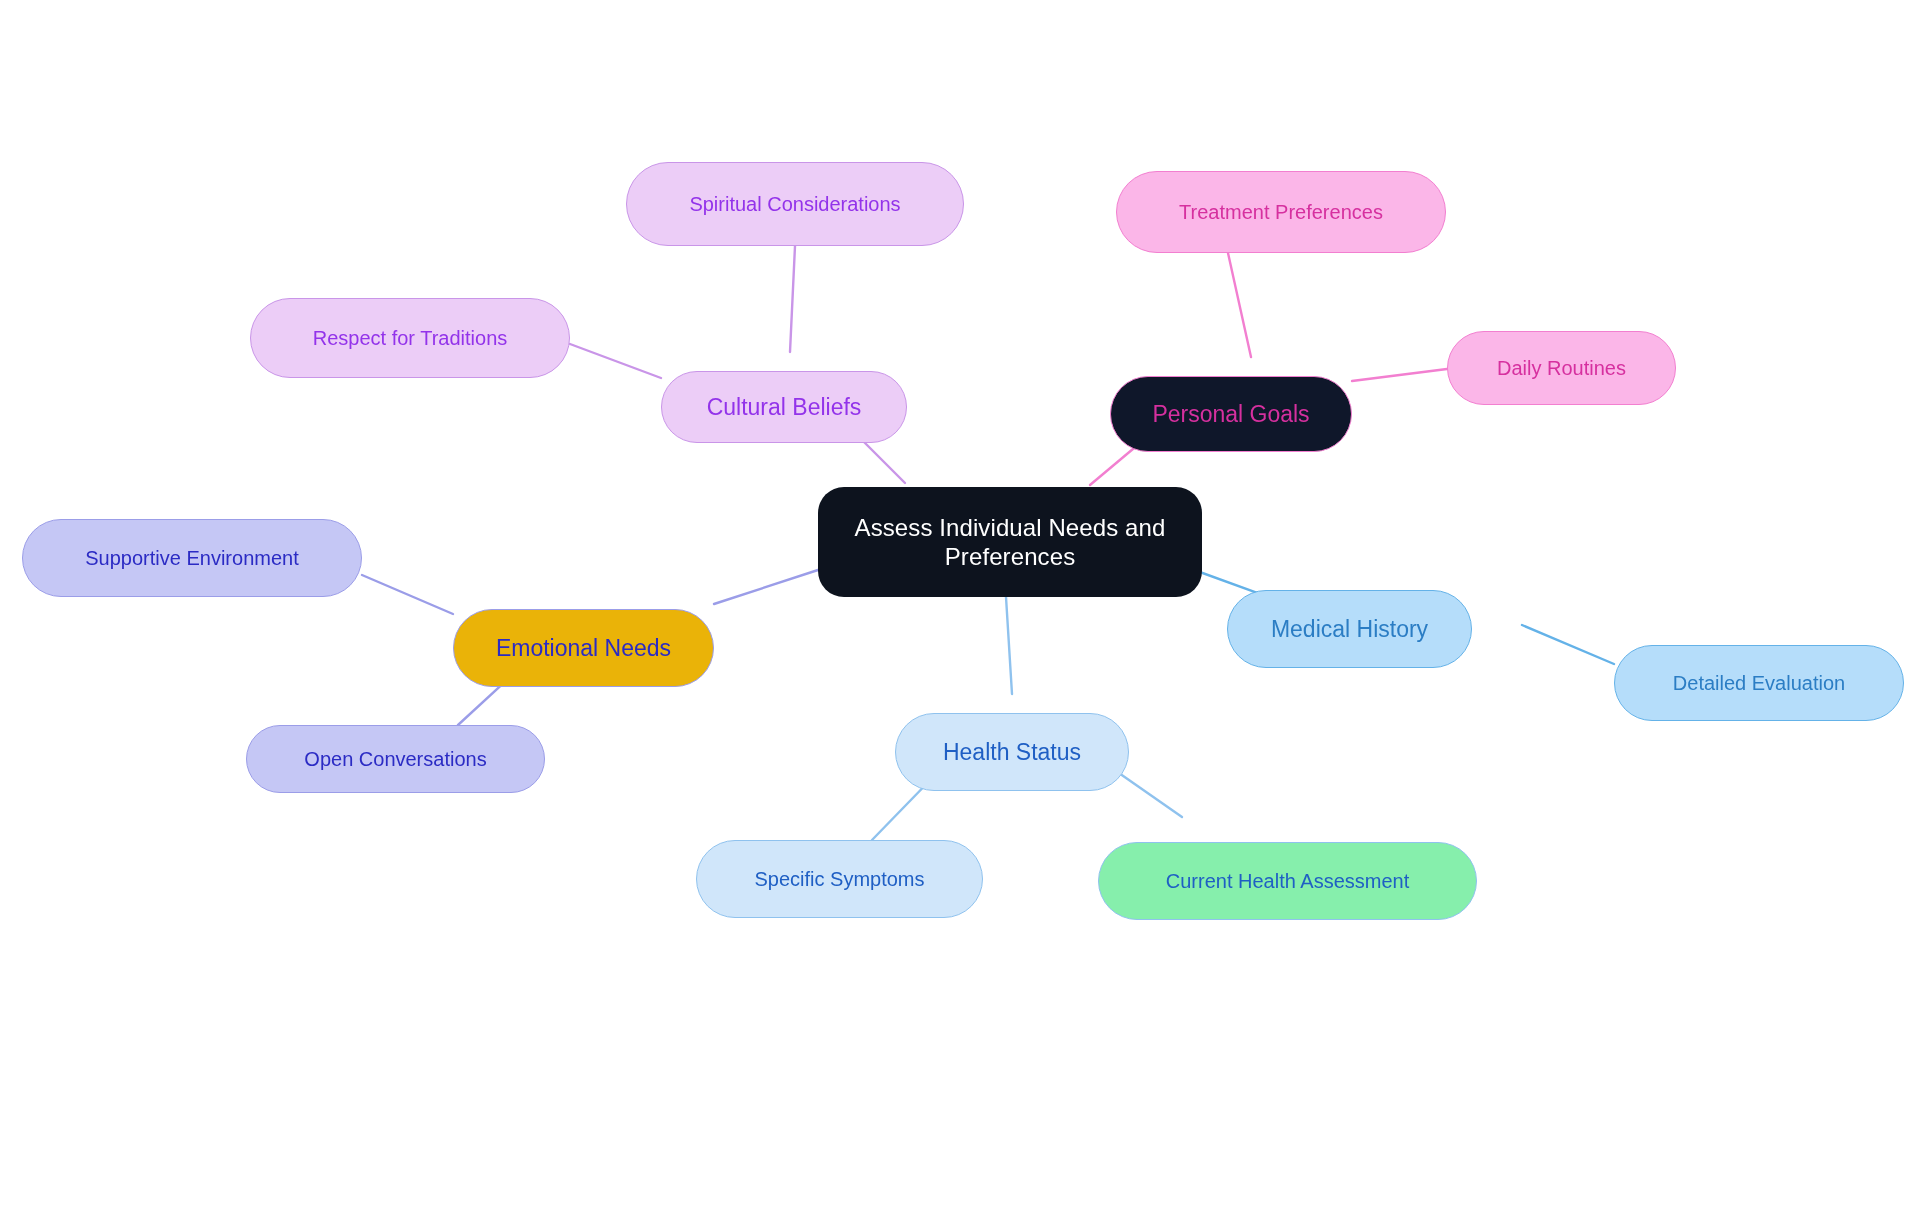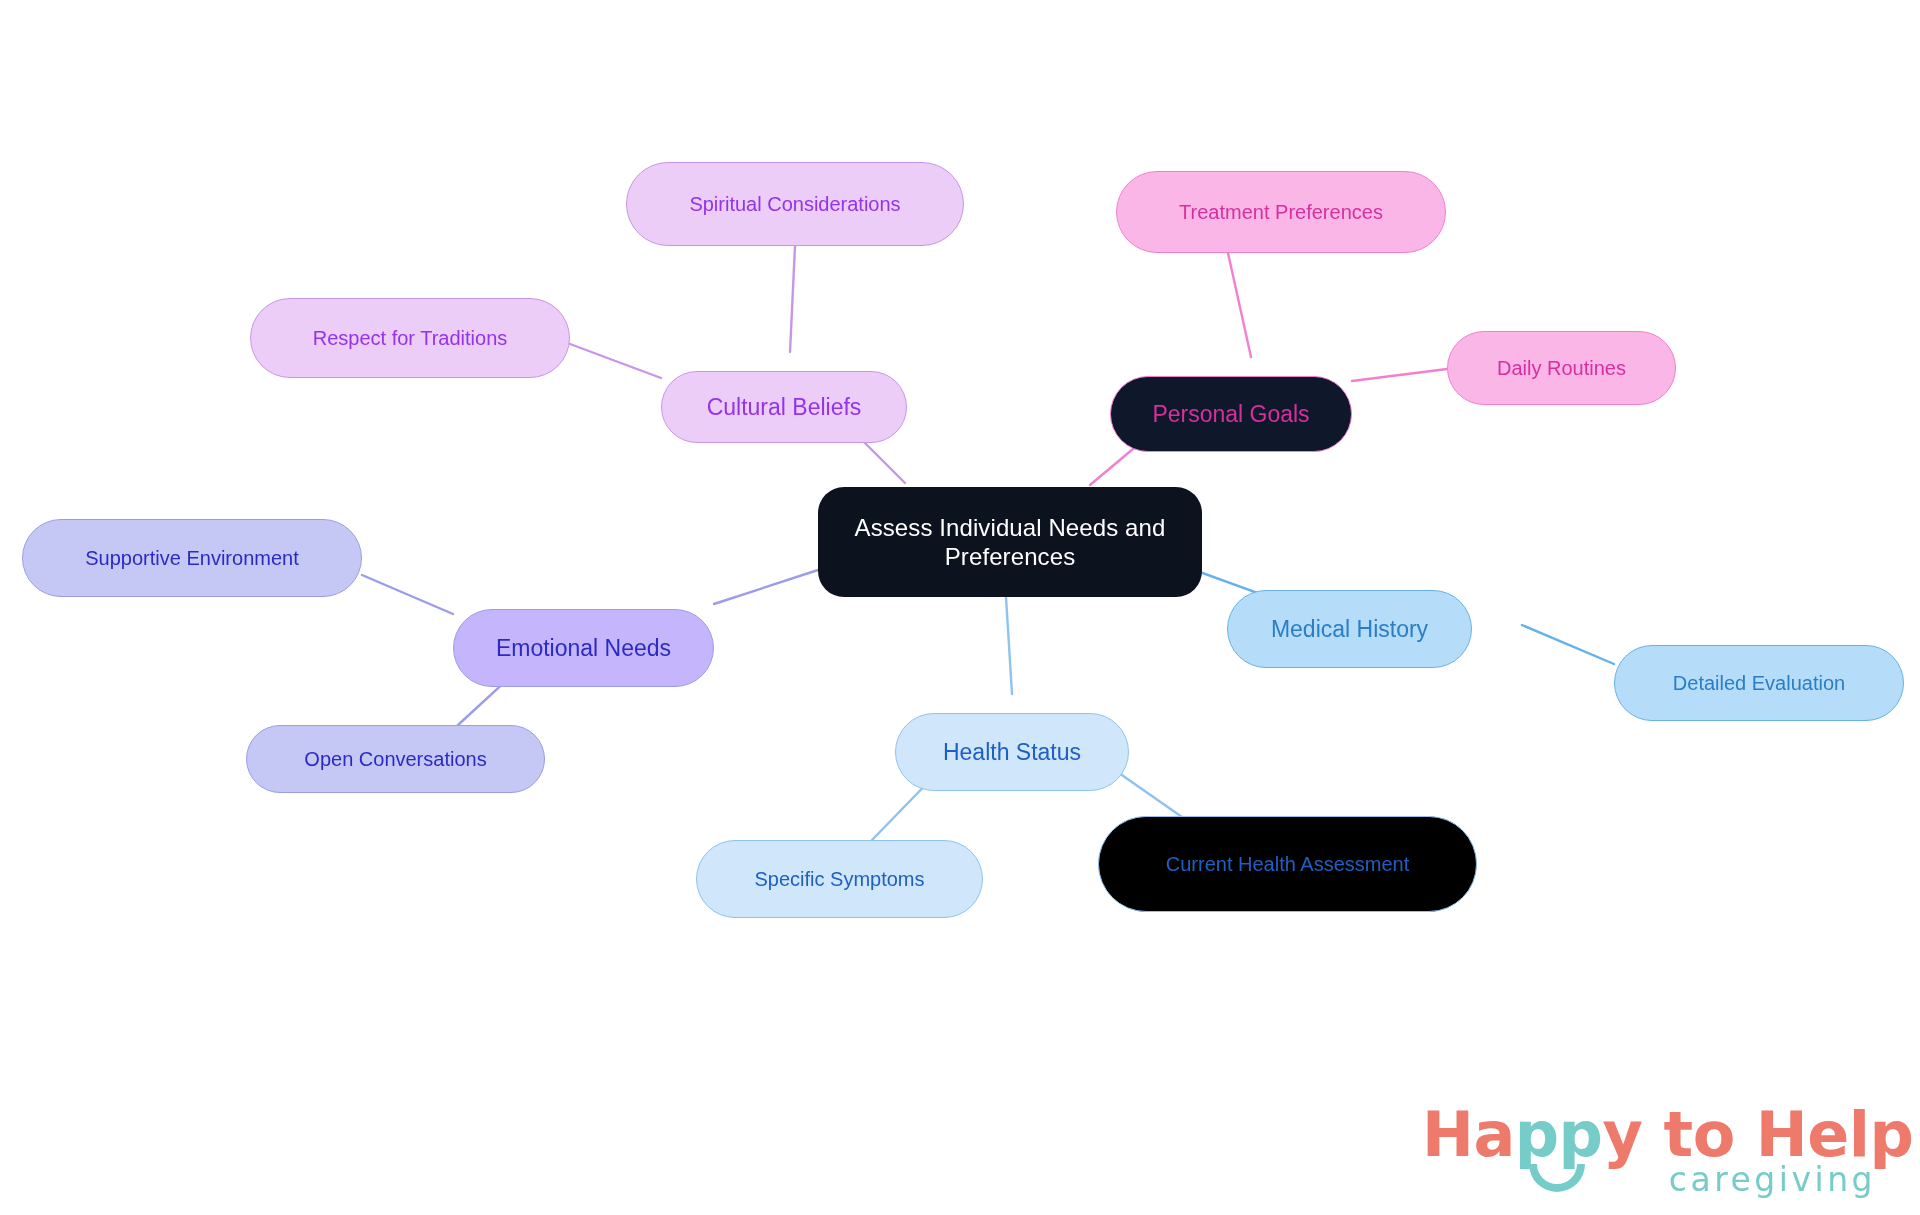--- a/index.html
+++ b/index.html
@@ -114,24 +114,19 @@
       <div class="node lvl1" style="left: 661px; top: 352px; width: 246px; height: 72px; background: rgb(236, 205, 247); color: rgb(147, 51, 234); border-color: rgb(201, 149, 232);"><span>Cultural Beliefs</span></div>
       <div class="node lvl2" style="left: 626px; top: 162px; width: 338px; height: 84px; background: rgb(236, 205, 247); color: rgb(147, 51, 234); border-color: rgb(201, 149, 232);"><span>Spiritual Considerations</span></div>
       <div class="node lvl2" style="left: 250px; top: 298px; width: 320px; height: 80px; background: rgb(236, 205, 247); color: rgb(147, 51, 234); border-color: rgb(201, 149, 232);"><span>Respect for Traditions</span></div>
       <div class="node lvl1" style="left: 1110px; top: 357px; width: 242px; height: 76px; background: #0f172a; color: rgb(214, 48, 159); border-color: rgb(242, 127, 208);"><span>Personal Goals</span></div>
       <div class="node lvl2" style="left: 1116px; top: 171px; width: 330px; height: 82px; background: rgb(251, 182, 232); color: rgb(214, 48, 159); border-color: rgb(242, 127, 208);"><span>Treatment Preferences</span></div>
       <div class="node lvl2" style="left: 1447px; top: 331px; width: 229px; height: 74px; background: rgb(251, 182, 232); color: rgb(214, 48, 159); border-color: rgb(242, 127, 208);"><span>Daily Routines</span></div>
       <div class="node lvl1" style="left: 1227px; top: 571px; width: 245px; height: 78px; background: rgb(181, 221, 250); color: rgb(43, 125, 196); border-color: rgb(100, 178, 232);"><span>Medical History</span></div>
       <div class="node lvl2" style="left: 1614px; top: 645px; width: 290px; height: 76px; background: rgb(181, 221, 250); color: rgb(43, 125, 196); border-color: rgb(100, 178, 232);"><span>Detailed Evaluation</span></div>
       <div class="node lvl1" style="left: 895px; top: 694px; width: 234px; height: 78px; background: rgb(208, 230, 250); color: rgb(31, 95, 196); border-color: rgb(143, 194, 238);"><span>Health Status</span></div>
       <div class="node lvl2" style="left: 696px; top: 840px; width: 287px; height: 78px; background: rgb(208, 230, 250); color: rgb(31, 95, 196); border-color: rgb(143, 194, 238);"><span>Specific Symptoms</span></div>
-      <div class="node lvl2" style="left: 1098px; top: 816px; width: 379px; height: 96px; background: #000000; color: rgb(31, 95, 196); border-color: rgb(143, 194, 238);"><span>Current Health Assessment</span></div>
-      <div class="node lvl1" style="left: 453px; top: 590px; width: 261px; height: 78px; background: #c4b5fd; color: rgb(43, 43, 196); border-color: rgb(155, 157, 232);"><span>Emotional Needs</span></div>
+      <div class="node lvl2" style="left: 1098px; top: 842px; width: 379px; height: 78px; background: #86efac; color: rgb(31, 95, 196); border-color: rgb(143, 194, 238);"><span>Current Health Assessment</span></div>
+      <div class="node lvl1" style="left: 453px; top: 590px; width: 261px; height: 78px; background: #eab308; color: rgb(43, 43, 196); border-color: rgb(155, 157, 232);"><span>Emotional Needs</span></div>
       <div class="node lvl2" style="left: 22px; top: 519px; width: 340px; height: 78px; background: rgb(197, 199, 245); color: rgb(43, 43, 196); border-color: rgb(155, 157, 232);"><span>Supportive Environment</span></div>
       <div class="node lvl2" style="left: 246px; top: 725px; width: 299px; height: 68px; background: rgb(197, 199, 245); color: rgb(43, 43, 196); border-color: rgb(155, 157, 232);"><span>Open Conversations</span></div>
     </div>
 
-  <div id="logo">
-    <div class="wordmark"><span style="color: rgb(238, 122, 107);">Ha</span><span style="color: rgb(118, 204, 200);">pp</span><span style="color: rgb(238, 122, 107);">y</span><span style="color: rgb(238, 122, 107);"> to Help</span></div>
-    <div class="smile" style="border-color: transparent rgb(118, 204, 200) rgb(118, 204, 200);"></div>
-    <div class="sub" style="color: rgb(118, 204, 200);">caregiving</div>
-  </div>
 </div>
 
 </body></html>

